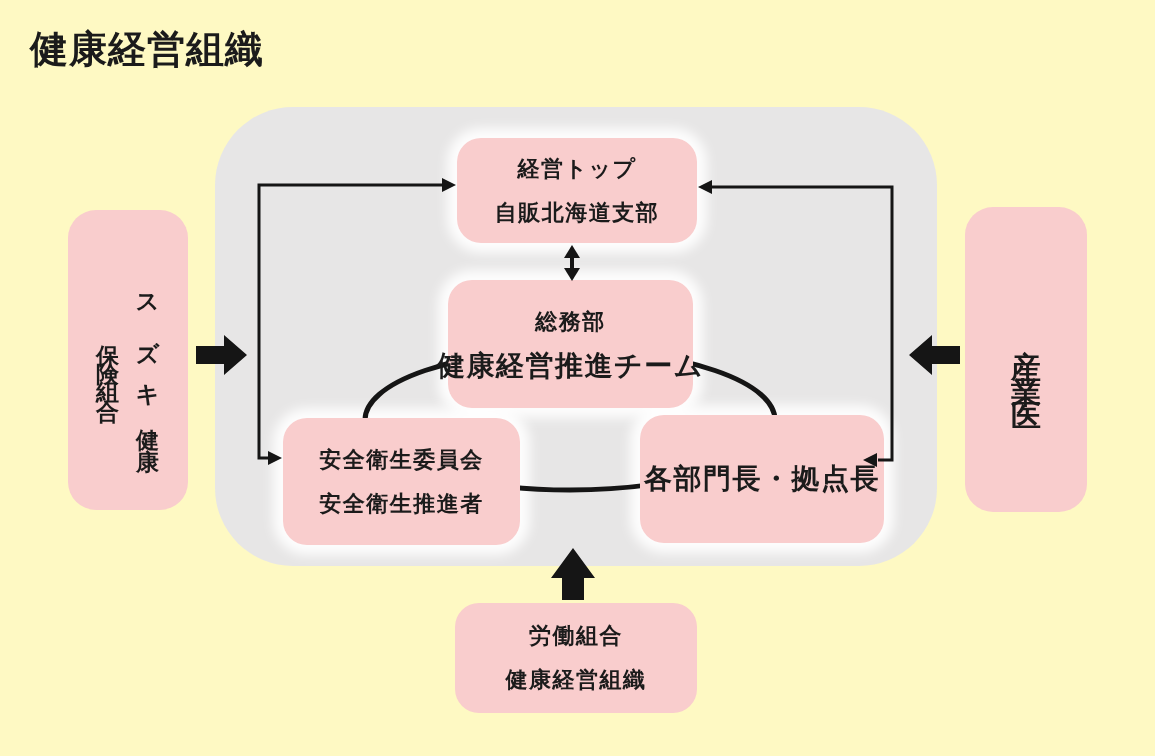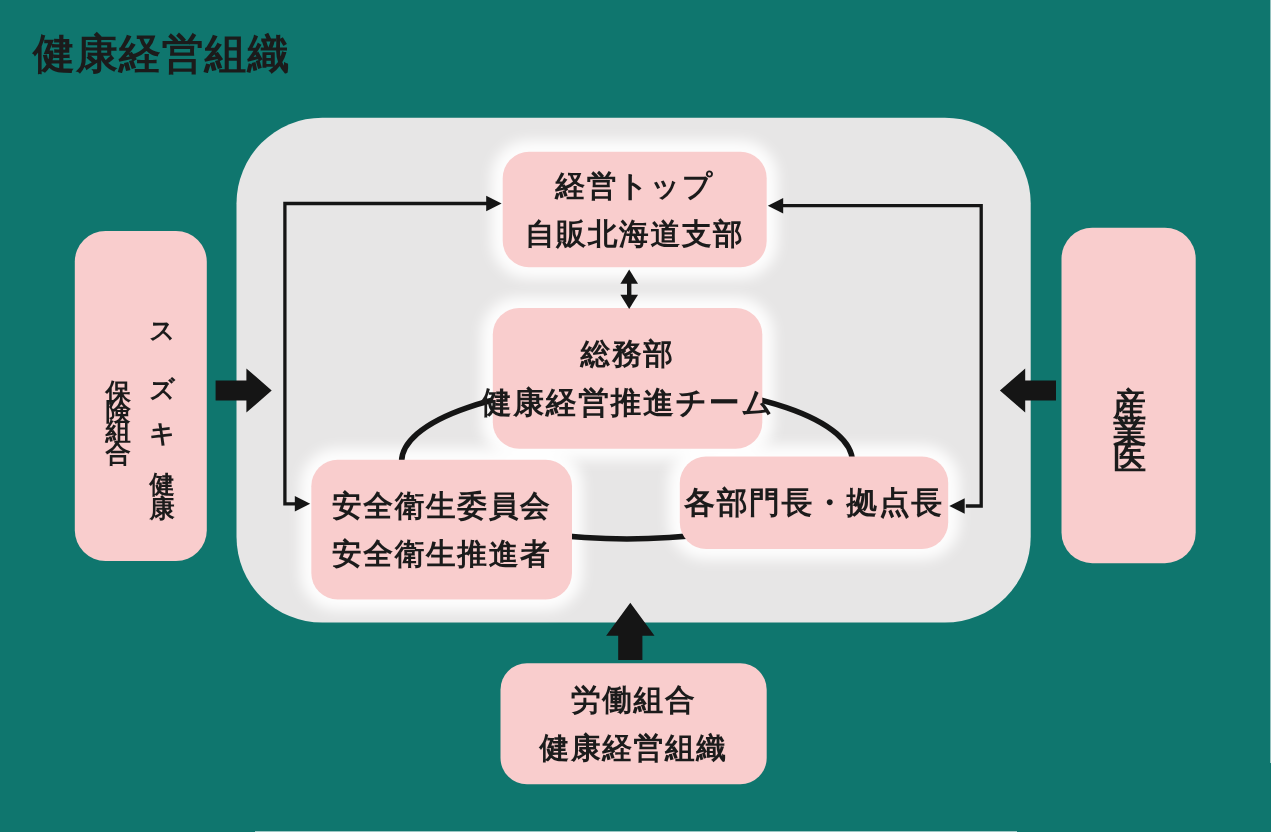--- a/index.html
+++ b/index.html
@@ -1,33 +1,33 @@
 <!DOCTYPE html>
 <html><head>
 <meta charset="utf-8">
 <style>
   html,body{margin:0;padding:0;background:#ffffff;}
-  .canvas{position:relative;width:1155px;height:756px;background:#0f766e;overflow:hidden;
+  .canvas{position:relative;width:1155px;height:756px;background:#fef9c3;overflow:hidden;
           font-family:"Liberation Sans","DejaVu Sans",sans-serif;color:#1b1b1b;}
   .title{position:absolute;left:30px;top:24px;font-size:38px;font-weight:bold;letter-spacing:1px;}
   .gray-container{position:absolute;left:215px;top:107px;width:722px;height:459px;
                   background:#e7e6e6;border-radius:78px;}
   .layer{position:absolute;left:0;top:0;pointer-events:none;}
   
   .pos-top{left:457px;top:138px;width:240px;height:105px;border-radius:24px;}
   .pos-middle{left:448px;top:280px;width:245px;height:128px;border-radius:24px;}
   .pos-bl{left:283px;top:418px;width:237px;height:127px;border-radius:24px;}
-  .pos-br{left:618px;top:415px;width:244px;height:84px;border-radius:24px;}
+  .pos-br{left:640px;top:415px;width:244px;height:128px;border-radius:24px;}
   .pos-bottom{left:455px;top:603px;width:242px;height:110px;border-radius:24px;}
   .pos-left{left:68px;top:210px;width:120px;height:300px;border-radius:28px;}
   .pos-right{left:965px;top:207px;width:122px;height:305px;border-radius:28px;}
   .halo{position:absolute;background:#ffffff;box-shadow:0 0 12px 10px rgba(255,255,255,0.92);}
   .box{position:absolute;display:flex;flex-direction:column;align-items:center;justify-content:center;
        row-gap:20px;background:#f9cdcd;font-weight:bold;}
-  .line{font-size:27px;line-height:24px;letter-spacing:1.5px;white-space:nowrap;}
+  .line{font-size:22px;line-height:24px;letter-spacing:1.5px;white-space:nowrap;}
   .line-lg{font-size:28px;}
   .vtext{writing-mode:vertical-rl;text-orientation:upright;height:100%;text-align:center;
          display:block;}
   .pos-left .vtext{font-size:23px;letter-spacing:18px;line-height:40px;padding-top:6px;}
   .pos-right .vtext{font-size:30px;letter-spacing:26px;line-height:122px;padding-top:10px;}
 </style>
 </head>
 <body>
 
 <div class="canvas">

